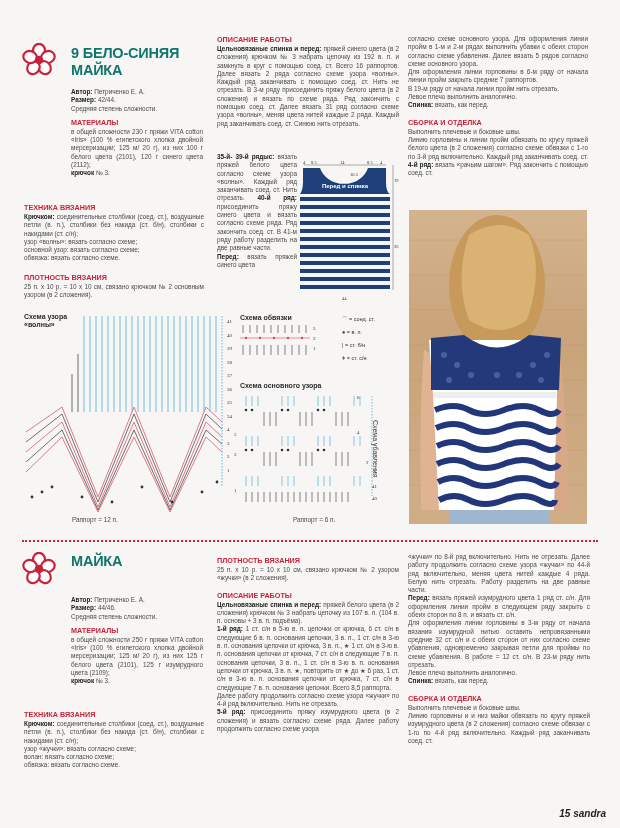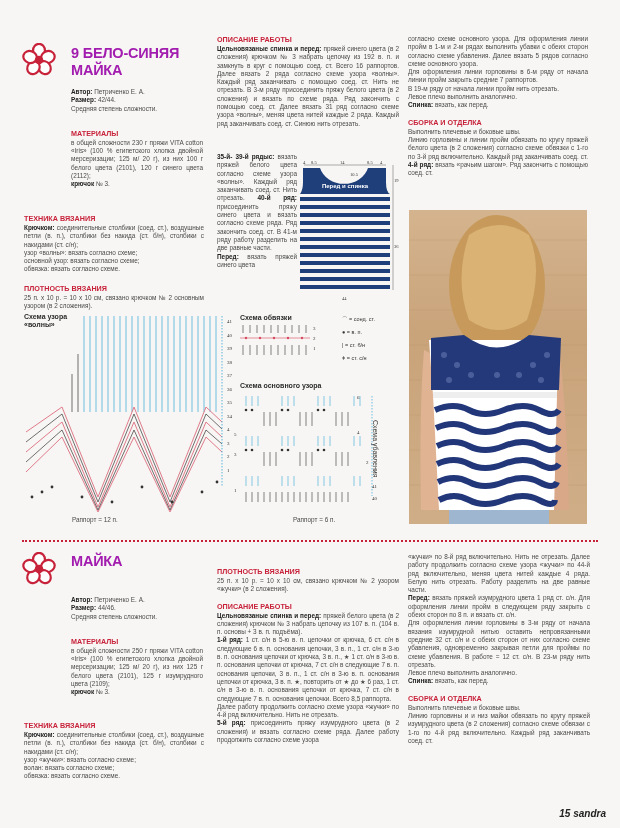--- a/index.html
+++ b/index.html
@@ -1,22 +1,22 @@
 <!DOCTYPE html>
 <html><head>
 <meta charset="utf-8">
 <style>
   * { box-sizing: border-box; margin: 0; padding: 0; }
   body { width: 620px; height: 828px; background: #f7f6f4; font-family: "Liberation Sans", sans-serif; color: #3a3a3a; position: relative; overflow: hidden; }
   .abs { position: absolute; }
   .flower { width: 34px; height: 34px; }
-  .title { font-family: "Liberation Sans", sans-serif; font-weight: bold; font-size: 14.5px; line-height: 17px; color: #a21caf; letter-spacing: -0.2px; }
+  .title { font-family: "Liberation Sans", sans-serif; font-weight: bold; font-size: 14.5px; line-height: 17px; color: #0f766e; letter-spacing: -0.2px; }
   .txt { font-size: 6.4px; line-height: 8.3px; color: #4a4a4a; text-align: justify; }
   .txt b { color: #222; }
-  .head { font-size: 7.2px; font-weight: bold; color: #c8223a; line-height: 9px; margin-top: 16px; margin-bottom: 1px; }
+  .head { font-size: 7.2px; font-weight: bold; color: #c8223a; line-height: 9px; margin-top: 5px; margin-bottom: 1px; }
   .sep { left: 22px; right: 22px; top: 540px; height: 2px; border-top: 2px dotted #c8223a; }
   .schema-title { font-size: 7px; font-weight: bold; color: #2b2b2b; line-height: 8px; }
   .rnum { font-size: 5px; color: #333; font-family: "Liberation Serif", serif; }
   .legend { font-size: 5.5px; color: #333; line-height: 13px; }
   .footer { right: 14px; top: 808px; font-size: 10px; font-style: italic; font-weight: bold; color: #222; }
   .photo { left: 409px; top: 210px; width: 178px; height: 314px; overflow: hidden; background: linear-gradient(180deg,#d4b48e 0%,#c9a37a 40%,#cfae87 100%); }
 </style>
 </head>
 <body>
 

